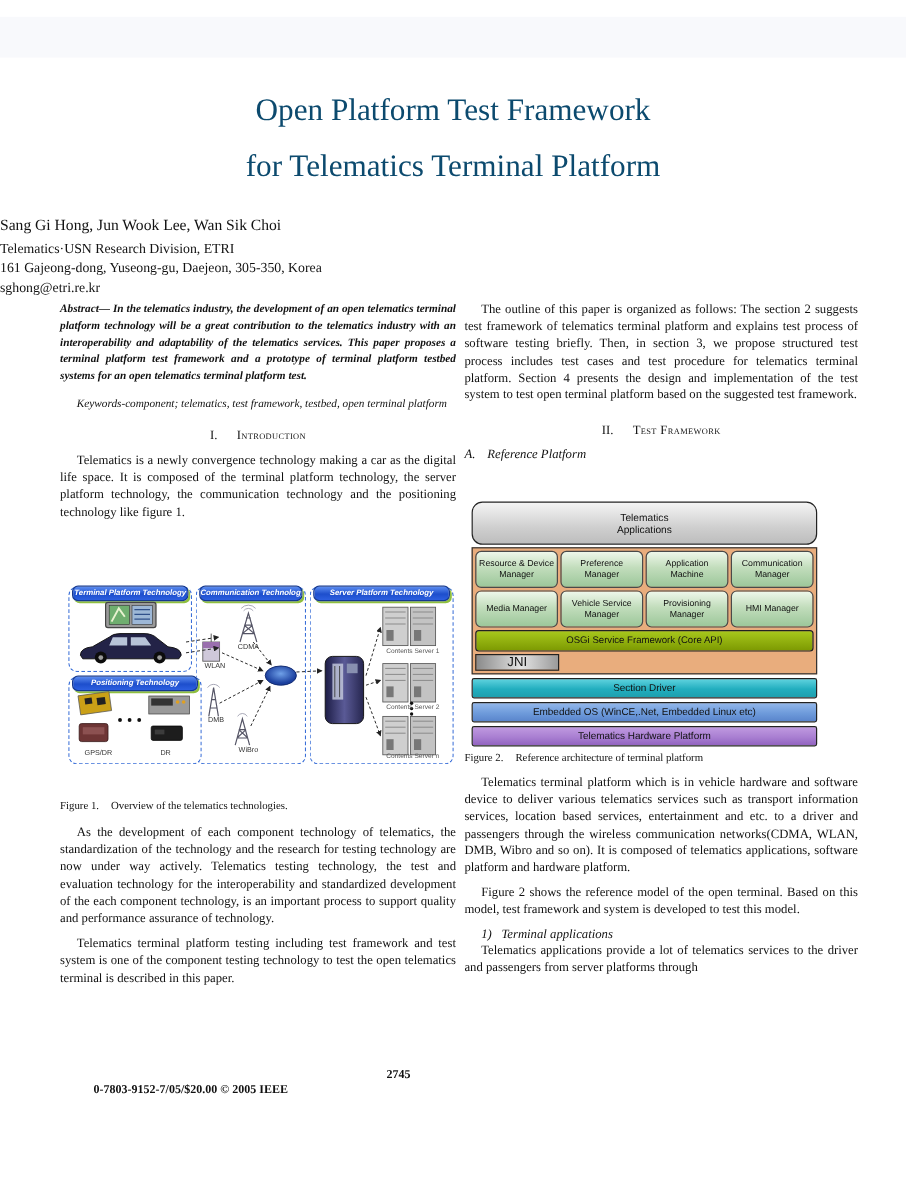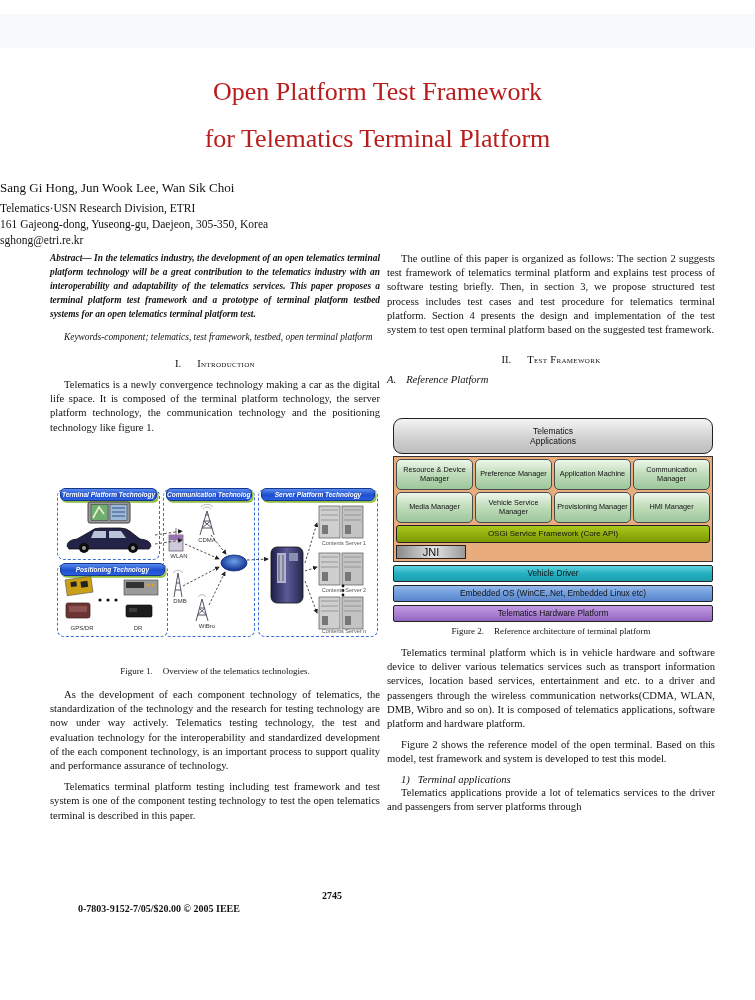--- a/index.html
+++ b/index.html
@@ -1,39 +1,39 @@
 <!DOCTYPE html>
 <html><head>
 <meta charset="utf-8">
 <style>
   html,body{margin:0;padding:0;background:#fff;}
   .page{position:relative;width:755px;height:1000px;background:#ffffff;overflow:hidden;
         font-family:"Liberation Serif","DejaVu Serif",serif;color:#111;}
   .top-band{position:absolute;left:0;top:14px;width:755px;height:34px;background:#f8f9fc;}
   .title-block{position:absolute;left:0;top:68px;width:755px;text-align:center;}
-  .title-line{font-size:26px;line-height:47px;color:#b91c1c;}
+  .title-line{font-size:26px;line-height:47px;color:#0c4a6e;}
   .author-block{position:absolute;left:0;top:180px;width:755px;text-align:left;}
   .authors{font-size:13px;margin-bottom:4px;}
   .affil{font-size:11.5px;line-height:16px;}
   .colL1{position:absolute;left:50px;top:251px;width:330px;}
   .colL2{position:absolute;left:50px;top:688px;width:330px;}
   .colR1{position:absolute;left:387px;top:252px;width:328px;}
   .colR2{position:absolute;left:387px;top:646px;width:328px;}
   p{margin:0;}
   .body-p{font-size:10.6px;line-height:14.2px;text-align:justify;text-indent:14px;margin-bottom:7px;}
   .abstract-p{font-size:9.4px;line-height:14px;text-align:justify;font-weight:bold;font-style:italic;}
   .keywords-p{font-size:9.4px;line-height:14px;text-align:justify;font-style:italic;text-indent:14px;margin-top:9px;}
   .sec-head{text-align:center;font-size:10.6px;margin:14px 0 9px 0;}
   .sec-num{margin-right:16px;}
   .sec-title{font-variant:small-caps;letter-spacing:.3px;}
   .sub-head{font-size:10.6px;font-style:italic;margin:4px 0 8px 0;}
   .sub-num{margin-right:10px;}
   .subsub-head{font-size:10.6px;font-style:italic;margin:2px 0 1px 14px;}
   .subsub-num{margin-right:8px;}
-  .fig-caption{position:absolute;text-align:center;font-size:9px;color:#111;}
+  .fig-caption{position:absolute;font-size:9px;color:#111;}
   .cap1{left:50px;top:666px;width:330px;}
   .cap2{left:387px;top:626px;width:328px;}
   .cap-label{margin-right:10px;}
 
   
   .fig1{position:absolute;left:55px;top:487px;width:323px;height:165px;
         font-family:"Liberation Sans","DejaVu Sans",sans-serif;}
   .panel{position:absolute;border:1.6px dashed #3a6fd8;border-radius:7px;background:#fff;}
   .p-terminal{left:2px;top:2px;width:101px;height:69px;}
   .p-comm{left:108px;top:2px;width:90px;height:146px;}
@@ -42,21 +42,21 @@
   .panel-head{position:absolute;left:2px;right:2px;top:-2px;height:11px;border-radius:5px;
         background:linear-gradient(180deg,#5b8cf0 0%,#1d4ecc 55%,#2c5fe0 100%);
         border:1px solid #15388f;box-shadow:1.5px 1.8px 0 #8fbf3f;
         color:#fff;font-weight:bold;font-style:italic;font-size:6.5px;line-height:11px;text-align:center;
         white-space:nowrap;overflow:hidden;}
   .tiny-label{position:absolute;font-size:6px;color:#333;text-align:center;line-height:7px;}
   .srv-label{position:absolute;font-size:5.5px;color:#555;text-align:center;width:62px;left:54px;white-space:nowrap;}
   .overlay-svg{position:absolute;left:0;top:0;pointer-events:none;}
 
   
-  .fig2{position:absolute;left:393px;top:418px;width:320px;
+  .fig2{position:absolute;left:393px;top:418px;width:288px;
         font-family:"Liberation Sans","DejaVu Sans",sans-serif;color:#111;}
   .f2-app{height:34px;border:1px solid #222;border-radius:9px;margin-bottom:2px;
         background:linear-gradient(180deg,#f4f4f4 0%,#cfcfcf 60%,#bdbdbd 100%);
         display:flex;align-items:center;justify-content:center;text-align:center;
         font-size:8.5px;line-height:10px;}
   .f2-app span{display:inline-block;width:80px;}
   .f2-mid{border:1px solid #333;background:#e9ad7d;padding:2px;display:flex;gap:2px;height:106px;box-sizing:border-box;flex-direction:column;}
   .f2-left{flex:1;display:flex;flex-direction:column;gap:2px;}
   .f2-grid{display:grid;grid-template-columns:repeat(4,1fr);gap:2px;flex:1;}
   .mgr{border:1px solid #4a4a4a;border-radius:5px;display:flex;align-items:center;justify-content:center;
@@ -309,21 +309,21 @@
           <div class="mgr">Communication Manager</div>
           <div class="mgr">Media Manager</div>
           <div class="mgr">Vehicle Service Manager</div>
           <div class="mgr">Provisioning Manager</div>
           <div class="mgr">HMI Manager</div>
         </div>
         <div class="f2-osgi">OSGi Service Framework (Core API)</div>
       </div>
       <div class="f2-jni">JNI</div>
     </div>
-    <div class="f2-bar bar-hwd">Vehicle Driver</div>
+    <div class="f2-bar bar-hwd">Section Driver</div>
     <div class="f2-bar bar-os">Embedded OS (WinCE,.Net, Embedded Linux etc)</div>
     <div class="f2-bar bar-hwp">Telematics Hardware Platform</div>
   </div>
 
   <div class="fig-caption cap2">
     <span class="cap-label">Figure 2.</span><span>Reference architecture of terminal platform</span>
   </div>
 
   <div class="colR2">
     <p class="body-p">Telematics terminal platform which is in vehicle hardware and software device to deliver various telematics services such as transport information services, location based services, entertainment and etc. to a driver and passengers through the wireless communication networks(CDMA, WLAN, DMB, Wibro and so on). It is composed of telematics applications, software platform and hardware platform.</p>

